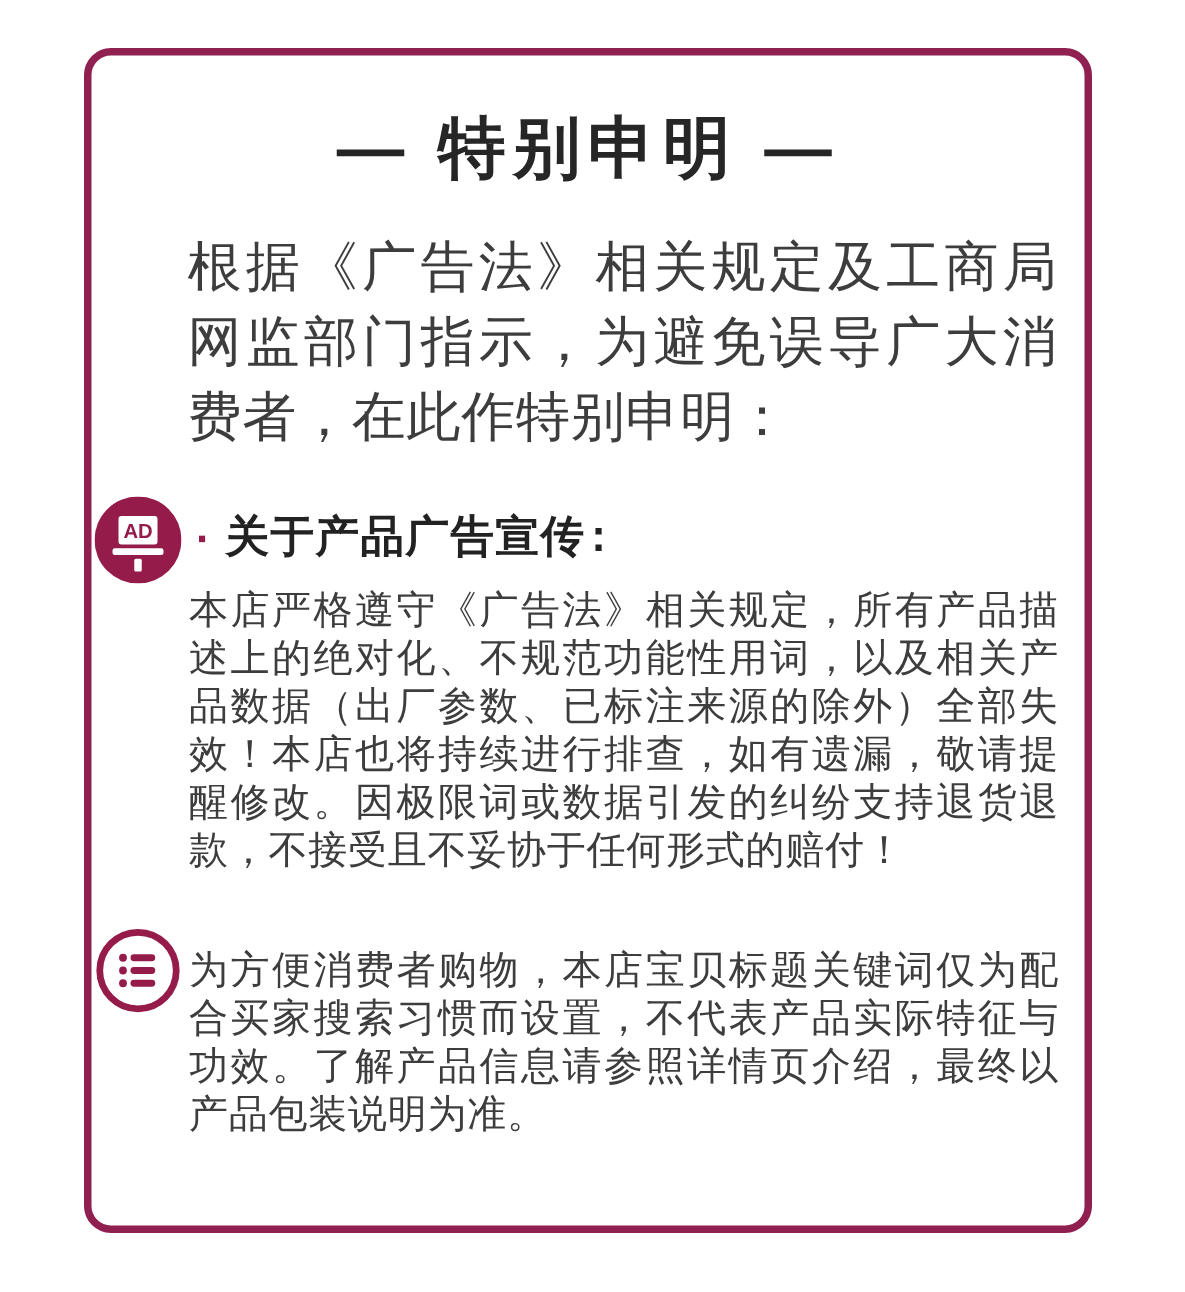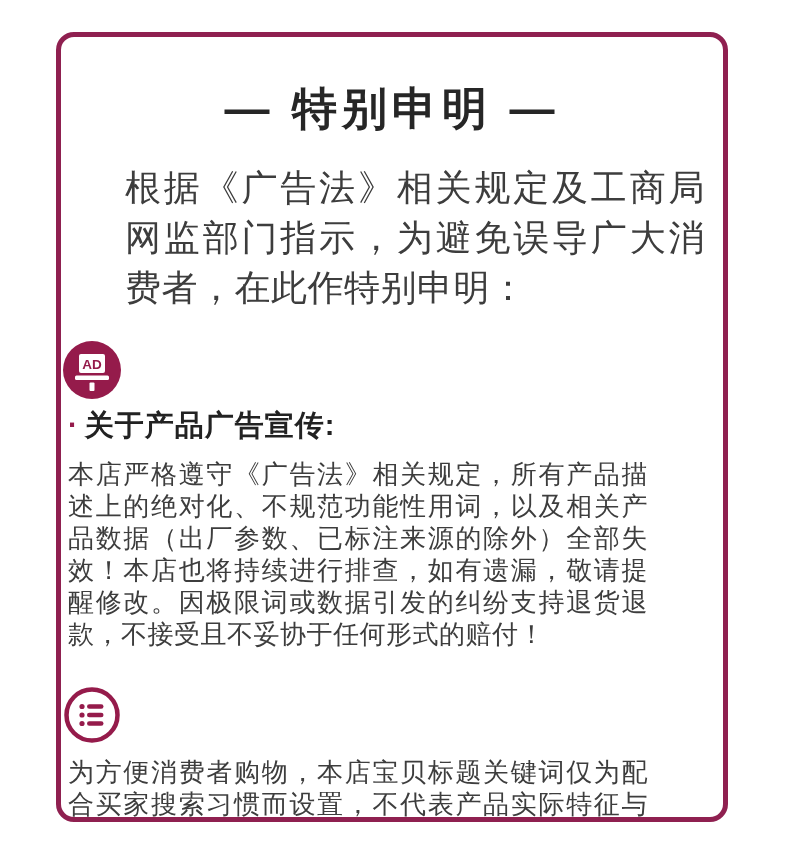--- a/index.html
+++ b/index.html
@@ -17,21 +17,21 @@
   .card {
     position: absolute;
     left: 56px;
     top: 32px;
     width: 672px;
     height: 790px;
     box-sizing: border-box;
     border: 5px solid #8f2050;
     border-radius: 18px;
     background: #ffffff;
-    padding-top: 36px;
+    padding-top: 26px;
     overflow: hidden;
   }
   .title {
     text-align: center;
     font-size: 45px;
     font-weight: bold;
     color: #262626;
     letter-spacing: 5px;
     margin: 6px 0 0 0;
     white-space: nowrap;
@@ -42,40 +42,40 @@
     font-size: 36px;
     line-height: 50px;
     color: #3d3d3d;
     text-align: justify;
     letter-spacing: 0.5px;
   }
   .section {
     display: flex;
     align-items: flex-start;
     margin: 28px 0 0 2px;
-    flex-direction: column;
   }
   .section.second {
     margin-top: 36px;
   }
   .icon-wrap {
     flex: 0 0 58px;
     width: 58px;
     height: 58px;
   }
   .section-content {
     margin-left: 5px;
     width: 580px;
   }
   .section-heading {
     font-size: 29px;
     font-weight: bold;
     color: #222222;
     margin: 7px 0 0 0;
     letter-spacing: 1px;
+    font-family: Liberation Mono, monospace;
   }
   .bullet {
     color: #951b4b;
     margin-right: 6px;
     font-weight: bold;
   }
   .body-text {
     font-size: 26px;
     line-height: 32px;
     color: #3d3d3d;

